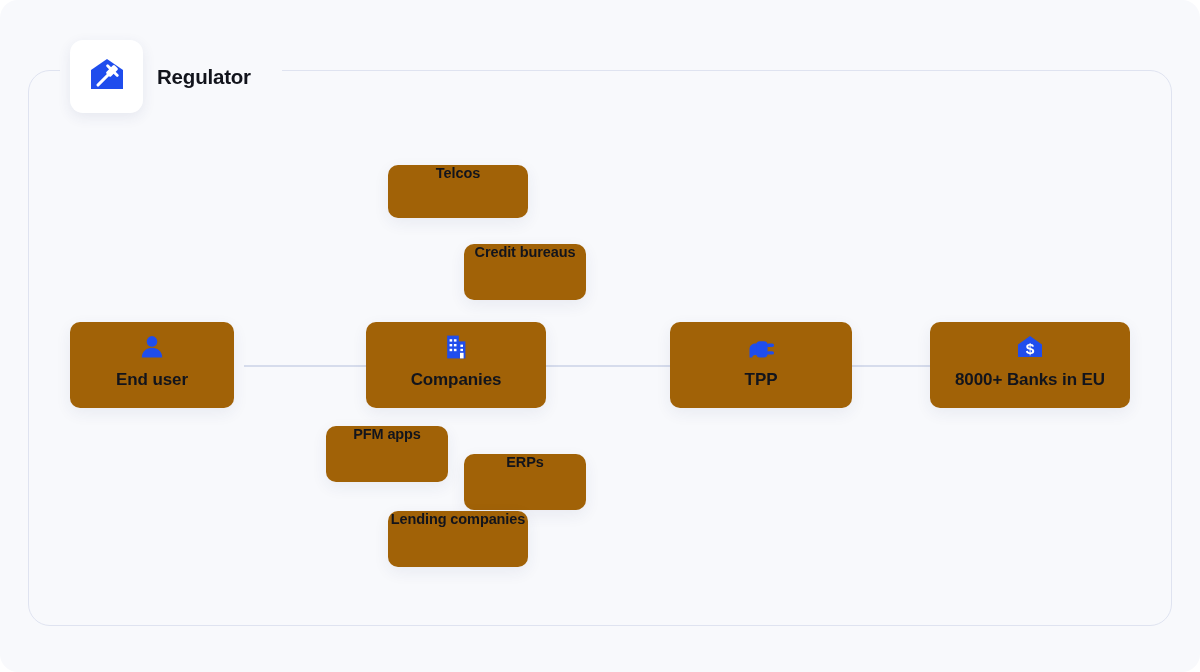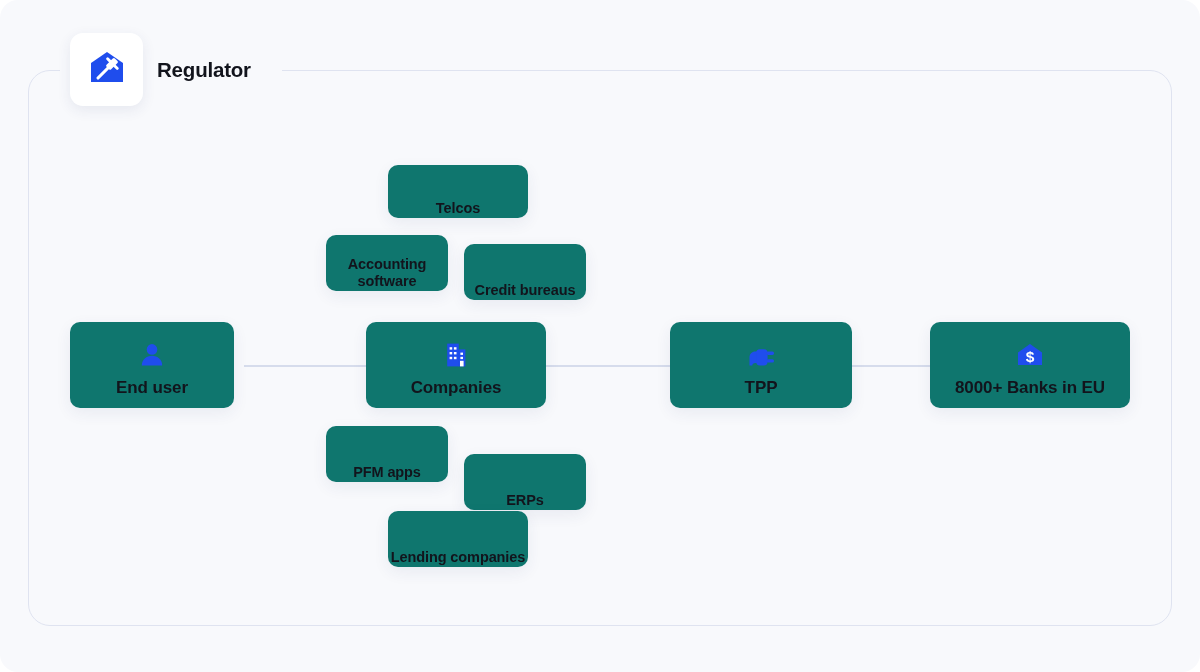--- a/index.html
+++ b/index.html
@@ -42,21 +42,21 @@
     top: 63px;
     width: 222px;
     height: 14px;
     background: #f8f9fc;
   }
 
   
   .regulator {
     position: absolute;
     left: 70px;
-    top: 33px;
+    top: 40px;
     display: flex;
     align-items: center;
     gap: 14px;
   }
   .reg-icon-box {
     width: 73px;
     height: 73px;
     background: #ffffff;
     border-radius: 13px;
     box-shadow: 0 4px 14px rgba(40, 55, 110, 0.09);
@@ -79,28 +79,28 @@
     background: #d6dcec;
     top: 365px;
   }
   .conn-1 { left: 244px; width: 132px; }
   .conn-2 { left: 540px; width: 140px; }
   .conn-3 { left: 845px; width: 95px; }
 
   
   .card {
     position: absolute;
-    background: #0f766e;
+    background: #a16207;
     border-radius: 10px;
     box-shadow: 0 5px 16px rgba(40, 55, 110, 0.075);
     box-sizing: border-box;
     display: flex;
     flex-direction: column;
     align-items: center;
-    justify-content: flex-end;
+    justify-content: flex-start;
   }
   .card-main {
     gap: 8px;
     padding: 10px 8px;
   }
   .card-label {
     font-size: 17px;
     font-weight: 700;
     color: #12141c;
     letter-spacing: -0.1px;
@@ -214,23 +214,20 @@
         <path d="M14 3 L26 11.6 L26 24 L2 24 L2 11.6 Z" fill="#1f4ded"></path>
         <text x="14" y="21.2" font-family="'Liberation Sans', sans-serif" font-size="15.5" font-weight="700" fill="#ffffff" text-anchor="middle">$</text>
       </svg>
     </div>
     <div class="card-label">8000+ Banks in EU</div>
   </div>
 
   <div class="card card-sat c-telcos">
     <div class="card-label">Telcos</div>
   </div>
-  <div class="card card-sat c-accsw">
-    <div class="card-label">Accounting software</div>
-  </div>
   <div class="card card-sat c-credit">
     <div class="card-label">Credit bureaus</div>
   </div>
 
   <div class="card card-sat c-pfm">
     <div class="card-label">PFM apps</div>
   </div>
   <div class="card card-sat c-erps">
     <div class="card-label">ERPs</div>
   </div>

